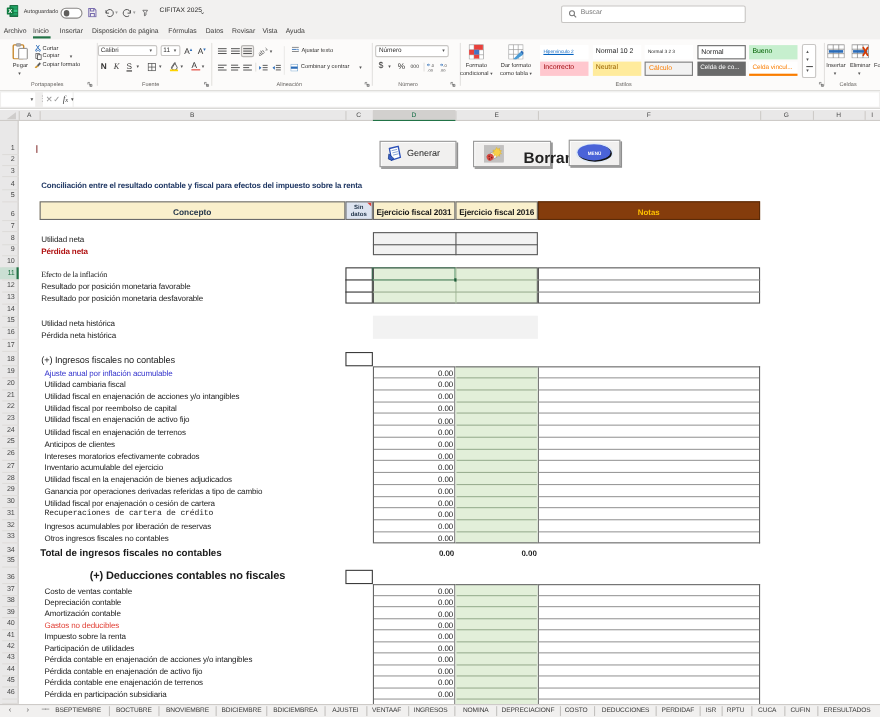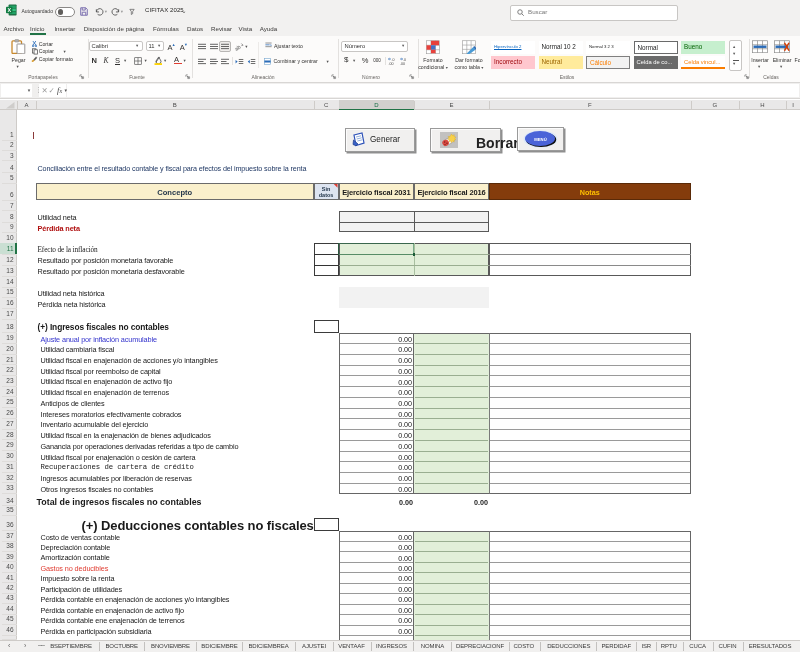--- a/index.html
+++ b/index.html
@@ -424,59 +424,59 @@
   </svg>
 <div style="position:absolute;left:476px;top:135px;font-size:14px;color:#222;font-weight:bold;">Borrar</div>
 <div style="position:absolute;left:517px;top:127px;width:47px;height:24px;background:#f1f0ef;border:1px solid #9a9a9a;box-shadow:inset 1px 1px 0 #fcfcfc, 1.5px 1.5px 0 #8f8f8f;"></div>
 <svg style="position:absolute;left:520px;top:129px;width:41px;height:20px;" viewBox="0 0 41 20">
 <ellipse cx="20.5" cy="10" rx="17" ry="8.8" fill="#dce8f8"></ellipse>
 <ellipse cx="21" cy="10.5" rx="15.2" ry="7.6" fill="#111"></ellipse>
 <ellipse cx="20" cy="9.5" rx="15" ry="7.4" fill="#4a63d8"></ellipse>
 <text x="20.5" y="11.5" font-size="4.2" fill="#fff" font-weight="bold" text-anchor="middle" font-family="Liberation Sans">MENÚ</text>
   </svg>
 <div style="position:absolute;left:33px;top:131.5px;width:1.2px;height:7.5px;background:#8b3a3a;"></div>
-<div style="position:absolute;left:37.5px;top:164px;font-size:7.2px;font-weight:normal;color:#203864;letter-spacing:-0.12px;">Conciliación entre el resultado contable y fiscal para efectos del impuesto sobre la renta</div>
+<div style="position:absolute;left:37.5px;top:164px;font-size:7.2px;font-weight:bold;color:#203864;letter-spacing:-0.12px;">Conciliación entre el resultado contable y fiscal para efectos del impuesto sobre la renta</div>
 <div style="position:absolute;left:36.0px;top:183.3px;width:277.5px;height:16.69999999999999px;background:#faf0cc;border:1px solid #6b6b6b;"></div>
 <div style="position:absolute;left:36.0px;top:187.70000000000002px;width:277.5px;font-size:7.6px;font-weight:bold;color:#1f3247;text-align:center;">Concepto</div>
 <div style="position:absolute;left:313.5px;top:183.3px;width:25.19999999999999px;height:16.69999999999999px;background:#dde4f0;border:1px solid #6b6b6b;"></div>
 <div style="position:absolute;left:313.5px;top:185.5px;width:25.19999999999999px;font-size:5.5px;font-weight:bold;color:#1f3247;text-align:center;line-height:6.4px;">Sin<br>datos</div>
 <svg style="position:absolute;left:333.2px;top:184.3px;width:4.5px;height:4.5px;" viewBox="0 0 6 6">
     <path d="M6 0 L6 5 L1 0 Z" fill="#e03c31"></path>
   </svg>
 <div style="position:absolute;left:338.7px;top:183.3px;width:75.30000000000001px;height:16.69999999999999px;background:#faf0cc;border:1px solid #6b6b6b;"></div>
 <div style="position:absolute;left:338.7px;top:188.10000000000002px;width:75.30000000000001px;font-size:7.5px;font-weight:bold;color:#1a1a1a;text-align:center;letter-spacing:-0.15px;">Ejercicio fiscal 2031</div>
 <div style="position:absolute;left:414.0px;top:183.3px;width:75.0px;height:16.69999999999999px;background:#faf0cc;border:1px solid #6b6b6b;"></div>
 <div style="position:absolute;left:414.0px;top:188.10000000000002px;width:75.0px;font-size:7.5px;font-weight:bold;color:#1a1a1a;text-align:center;letter-spacing:-0.15px;">Ejercicio fiscal 2016</div>
 <div style="position:absolute;left:489.0px;top:183.3px;width:201.5px;height:16.69999999999999px;background:#843c0c;border:1px solid #5a2a08;"></div>
 <div style="position:absolute;left:489.0px;top:188.10000000000002px;width:201.5px;font-size:7.2px;font-weight:bold;color:#ffc000;text-align:center;">Notas</div>
 <div style="position:absolute;left:37.5px;top:212.8px;font-size:7.3px;color:#1a1a1a;letter-spacing:-0.12px;">Utilidad neta</div>
 <div style="position:absolute;left:37.5px;top:224.0px;font-size:7.3px;color:#b01010;font-weight:bold;letter-spacing:-0.12px;">Pérdida neta</div>
 <div style="position:absolute;left:37.5px;top:245.3px;font-size:7.3px;color:#1a1a1a;letter-spacing:-0.12px;font-family:Liberation Serif, serif;">Efecto de la inflación</div>
 <div style="position:absolute;left:37.5px;top:256.4px;font-size:7.3px;color:#1a1a1a;letter-spacing:-0.12px;">Resultado por posición monetaria favorable</div>
 <div style="position:absolute;left:37.5px;top:267.3px;font-size:7.3px;color:#1a1a1a;letter-spacing:-0.12px;">Resultado por posición monetaria desfavorable</div>
 <div style="position:absolute;left:37.5px;top:289.0px;font-size:7.3px;color:#1a1a1a;letter-spacing:-0.12px;">Utilidad neta histórica</div>
 <div style="position:absolute;left:37.5px;top:299.5px;font-size:7.3px;color:#1a1a1a;letter-spacing:-0.12px;">Pérdida neta histórica</div>
-<div style="position:absolute;left:37.5px;top:321.7px;font-size:8.4px;font-weight:bold;color:#1a1a1a;letter-spacing:-0.1px;">(+) Ingresos fiscales no contables</div>
+<div style="position:absolute;left:37.5px;top:321.7px;font-size:8.4px;font-weight:normal;color:#1a1a1a;letter-spacing:-0.1px;">(+) Ingresos fiscales no contables</div>
 <div style="position:absolute;left:40.5px;top:334.5px;font-size:7.3px;color:#3333cc;letter-spacing:-0.12px;">Ajuste anual por inflación acumulable</div>
 <div style="position:absolute;left:40.5px;top:345.2px;font-size:7.3px;color:#1a1a1a;letter-spacing:-0.12px;">Utilidad cambiaria fiscal</div>
 <div style="position:absolute;left:40.5px;top:356.0px;font-size:7.3px;color:#1a1a1a;letter-spacing:-0.12px;">Utilidad fiscal en enajenación de acciones y/o intangibles</div>
 <div style="position:absolute;left:40.5px;top:366.7px;font-size:7.3px;color:#1a1a1a;letter-spacing:-0.12px;">Utilidad fiscal por reembolso de capital</div>
 <div style="position:absolute;left:40.5px;top:377.4px;font-size:7.3px;color:#1a1a1a;letter-spacing:-0.12px;">Utilidad fiscal en enajenación de activo fijo</div>
 <div style="position:absolute;left:40.5px;top:388.1px;font-size:7.3px;color:#1a1a1a;letter-spacing:-0.12px;">Utilidad fiscal en enajenación de terrenos</div>
 <div style="position:absolute;left:40.5px;top:398.9px;font-size:7.3px;color:#1a1a1a;letter-spacing:-0.12px;">Anticipos de clientes</div>
 <div style="position:absolute;left:40.5px;top:409.6px;font-size:7.3px;color:#1a1a1a;letter-spacing:-0.12px;">Intereses moratorios efectivamente cobrados</div>
 <div style="position:absolute;left:40.5px;top:420.3px;font-size:7.3px;color:#1a1a1a;letter-spacing:-0.12px;">Inventario acumulable del ejercicio</div>
 <div style="position:absolute;left:40.5px;top:431.0px;font-size:7.3px;color:#1a1a1a;letter-spacing:-0.12px;">Utilidad fiscal en la enajenación de bienes adjudicados</div>
 <div style="position:absolute;left:40.5px;top:441.8px;font-size:7.3px;color:#1a1a1a;letter-spacing:-0.12px;">Ganancia por operaciones derivadas referidas a tipo de cambio</div>
 <div style="position:absolute;left:40.5px;top:452.5px;font-size:7.3px;color:#1a1a1a;letter-spacing:-0.12px;">Utilidad fiscal por enajenación o cesión de cartera</div>
 <div style="position:absolute;left:40.5px;top:463.2px;font-size:7.3px;color:#1a1a1a;letter-spacing:-0.12px;font-family:Liberation Mono, monospace;">Recuperaciones de cartera de crédito</div>
 <div style="position:absolute;left:40.5px;top:474.0px;font-size:7.3px;color:#1a1a1a;letter-spacing:-0.12px;">Ingresos acumulables por liberación de reservas</div>
 <div style="position:absolute;left:40.5px;top:484.7px;font-size:7.3px;color:#1a1a1a;letter-spacing:-0.12px;">Otros ingresos fiscales no contables</div>
 <div style="position:absolute;left:36.5px;top:496.8px;font-size:8.9px;font-weight:bold;color:#1a1a1a;">Total de ingresos fiscales no contables</div>
-<div style="position:absolute;left:37.5px;top:517.7px;font-size:13px;font-weight:bold;color:#1a1a1a;letter-spacing:-0.1px;padding-left:44px;">(+) Deducciones contables no fiscales</div>
+<div style="position:absolute;left:37.5px;top:517.7px;font-size:10px;font-weight:bold;color:#1a1a1a;letter-spacing:-0.1px;padding-left:44px;">(+) Deducciones contables no fiscales</div>
 <div style="position:absolute;left:40.5px;top:532.5px;font-size:7.3px;color:#1a1a1a;letter-spacing:-0.12px;">Costo de ventas contable</div>
 <div style="position:absolute;left:40.5px;top:543.0px;font-size:7.3px;color:#1a1a1a;letter-spacing:-0.12px;">Depreciación contable</div>
 <div style="position:absolute;left:40.5px;top:553.4px;font-size:7.3px;color:#1a1a1a;letter-spacing:-0.12px;">Amortización contable</div>
 <div style="position:absolute;left:40.5px;top:563.9px;font-size:7.3px;color:#e03c31;letter-spacing:-0.12px;">Gastos no deducibles</div>
 <div style="position:absolute;left:40.5px;top:574.3px;font-size:7.3px;color:#1a1a1a;letter-spacing:-0.12px;">Impuesto sobre la renta</div>
 <div style="position:absolute;left:40.5px;top:584.8px;font-size:7.3px;color:#1a1a1a;letter-spacing:-0.12px;">Participación de utilidades</div>
 <div style="position:absolute;left:40.5px;top:595.2px;font-size:7.3px;color:#1a1a1a;letter-spacing:-0.12px;">Pérdida contable en enajenación de acciones y/o intangibles</div>
 <div style="position:absolute;left:40.5px;top:605.6px;font-size:7.3px;color:#1a1a1a;letter-spacing:-0.12px;">Pérdida contable en enajenación de activo fijo</div>
 <div style="position:absolute;left:40.5px;top:616.1px;font-size:7.3px;color:#1a1a1a;letter-spacing:-0.12px;">Pérdida contable ene enajenación de terrenos</div>
 <div style="position:absolute;left:40.5px;top:626.5px;font-size:7.3px;color:#1a1a1a;letter-spacing:-0.12px;">Pérdida en participación subsidiaria</div>

